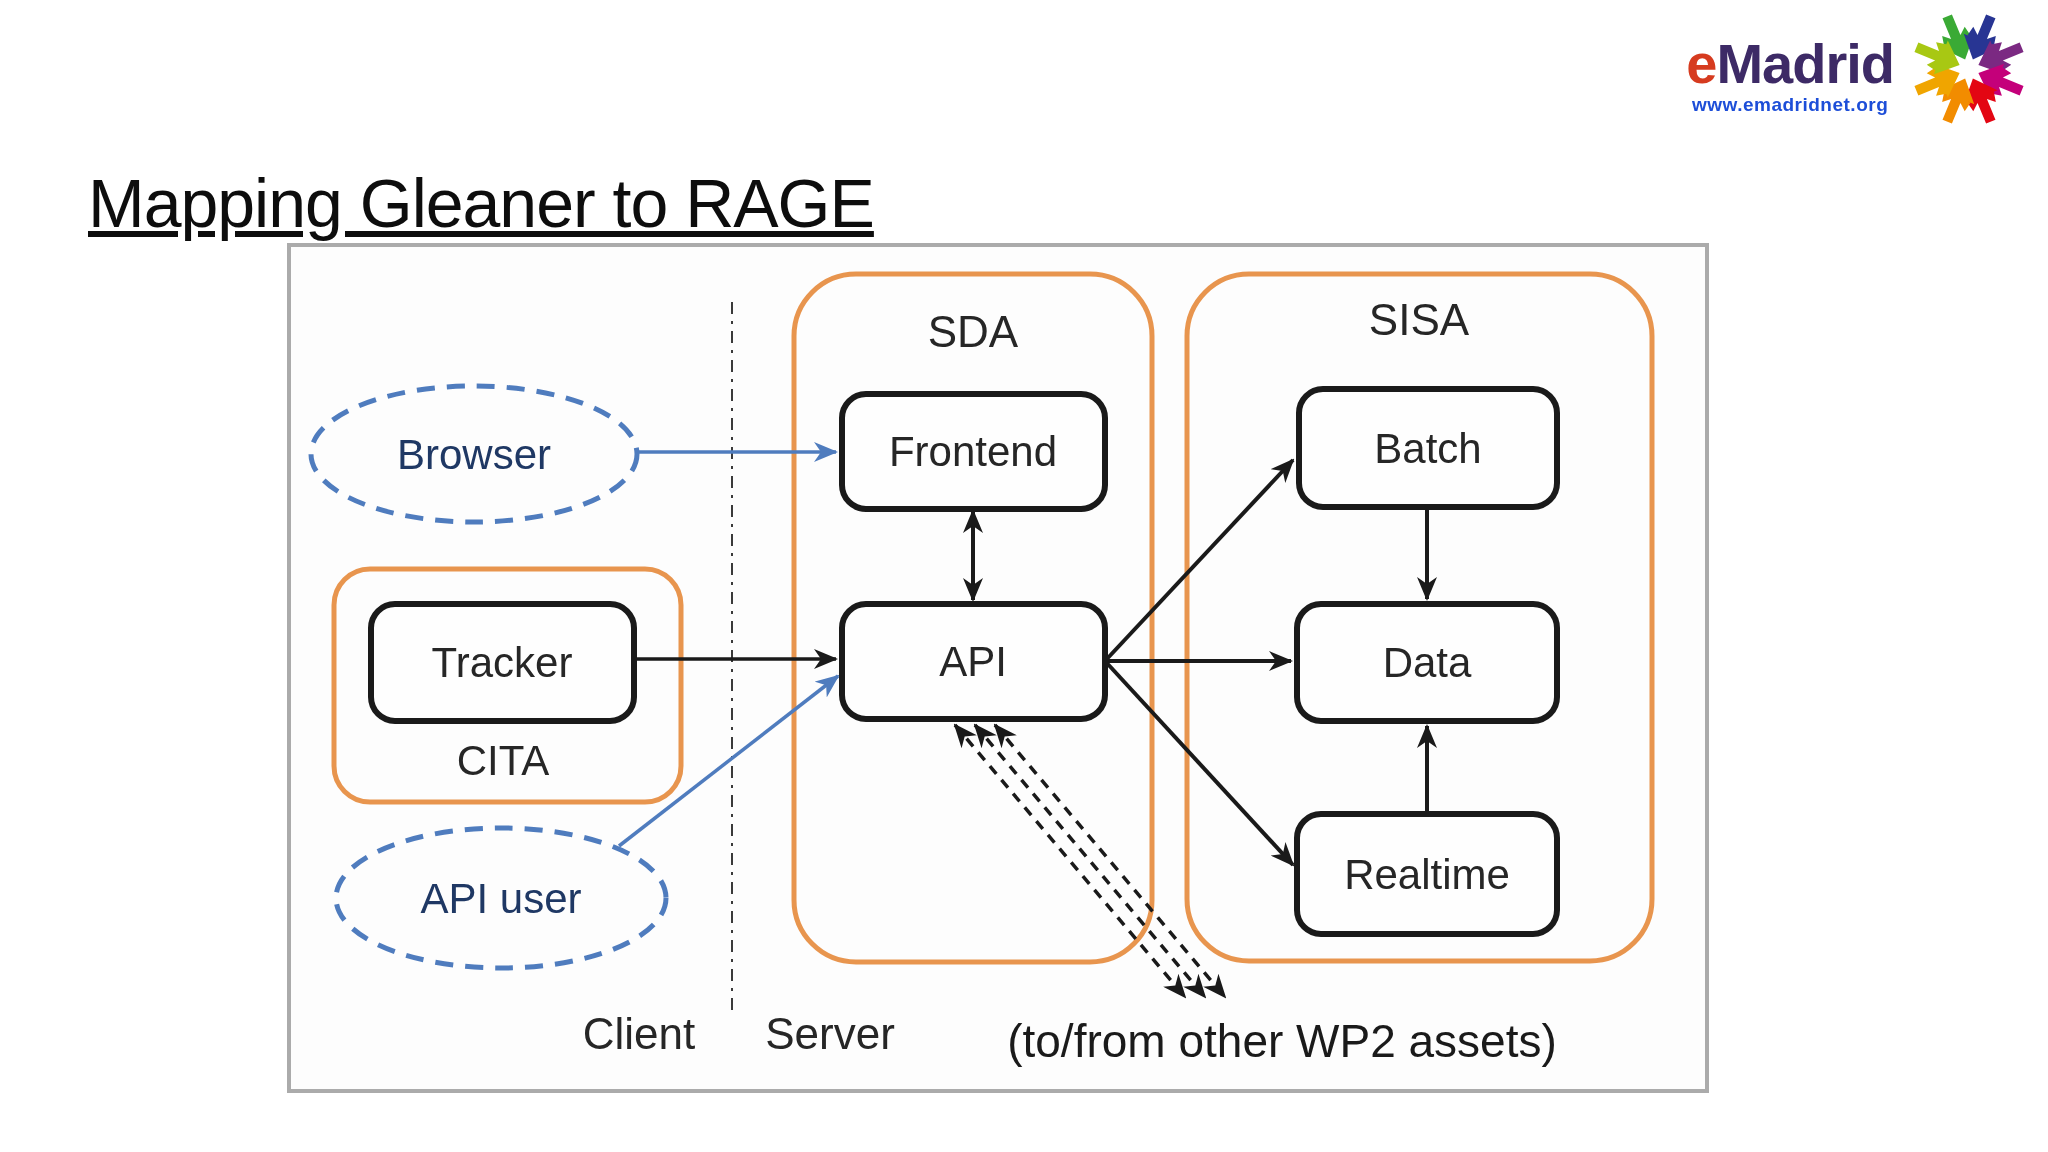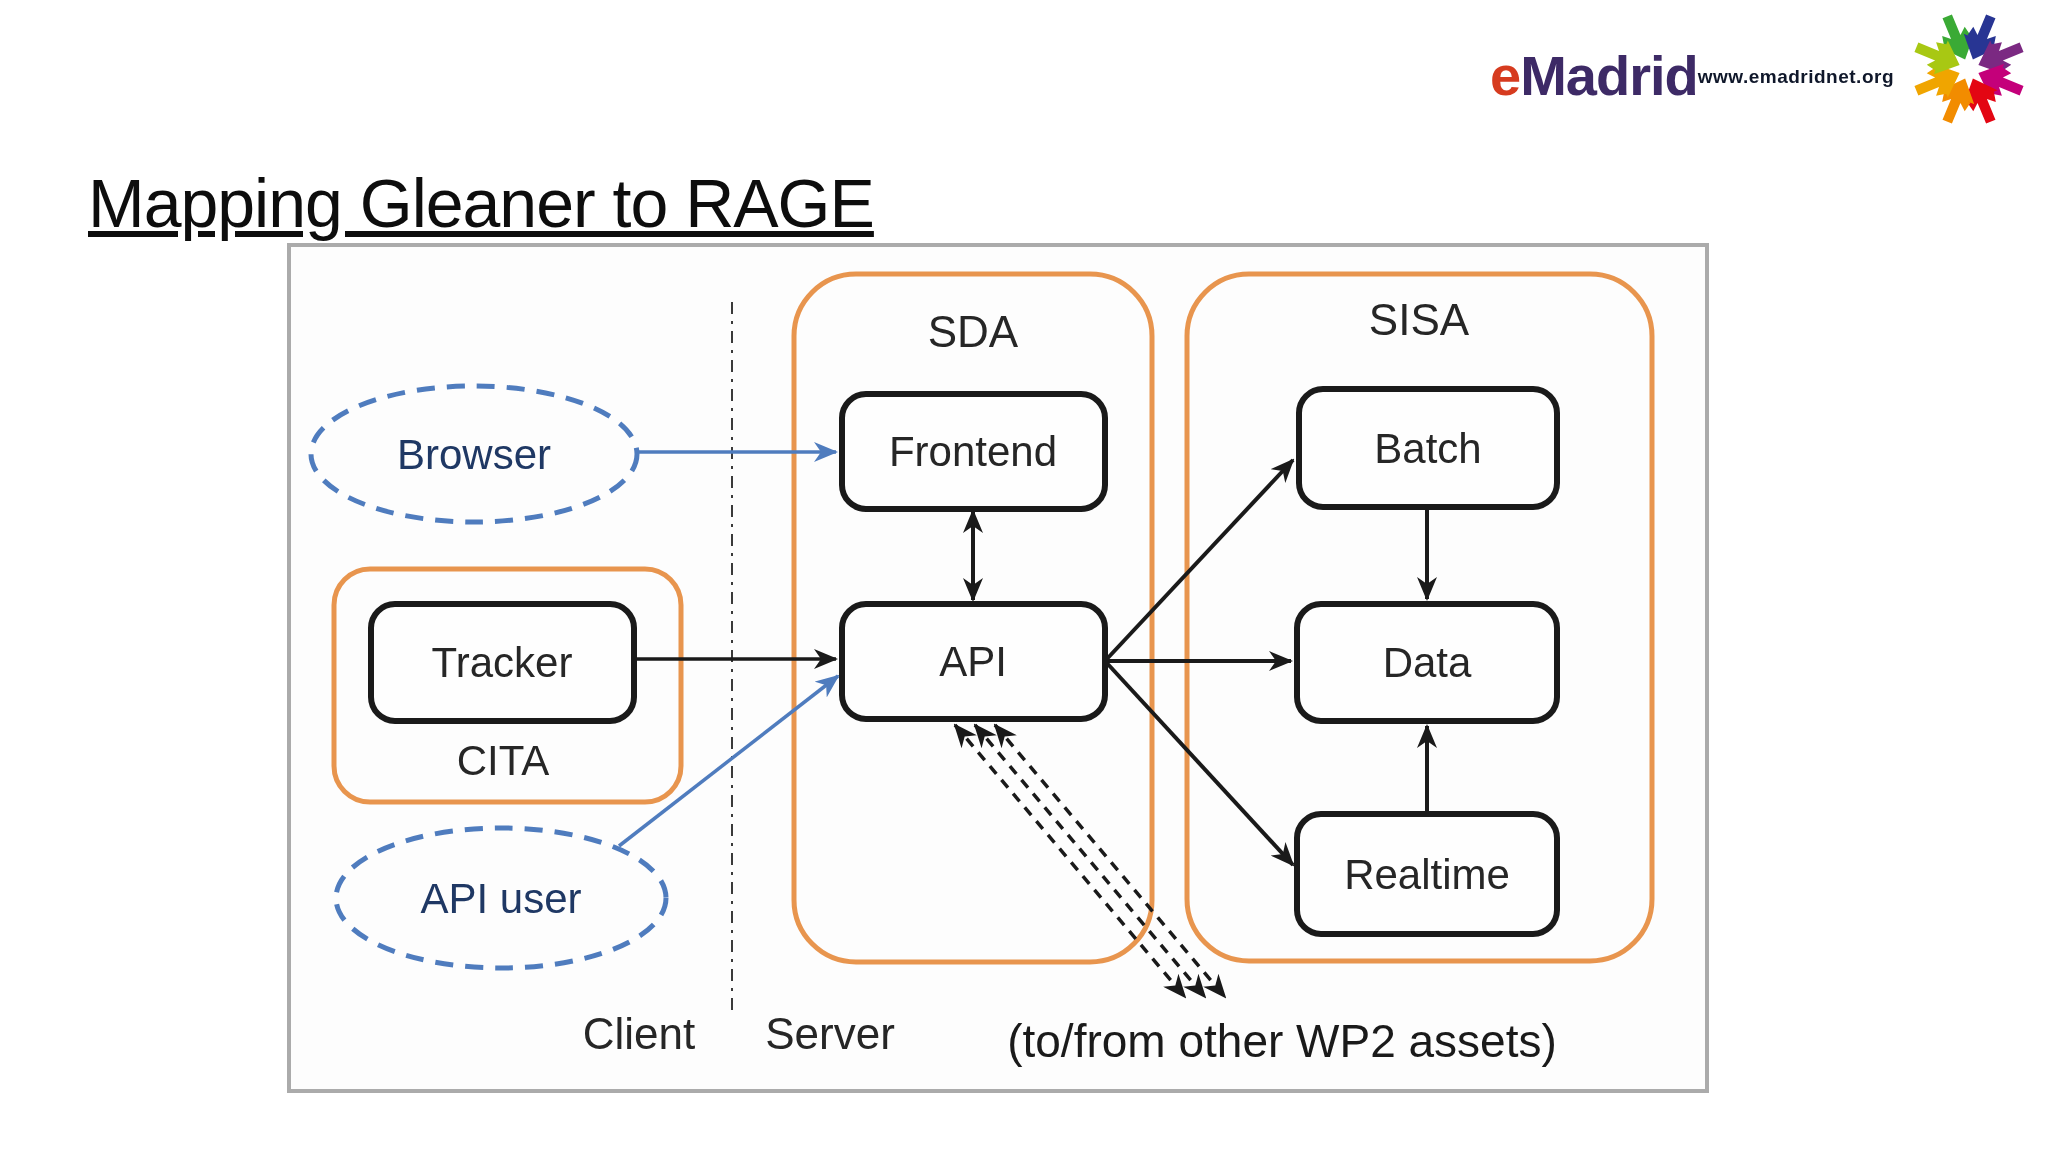--- a/index.html
+++ b/index.html
@@ -4,25 +4,25 @@
 <style>
   html,body{margin:0;padding:0;background:#ffffff;}
   body{
     width:2048px;height:1152px;position:relative;overflow:hidden;
     font-family:"Liberation Sans", sans-serif;
   }
   
   .logo{
     position:absolute;top:8px;right:18px;display:flex;align-items:center;gap:14px;
   }
-  .logo-textblock{display:flex;flex-direction:row;align-items:center;margin-top:14px;}
+  .logo-textblock{display:flex;flex-direction:column;align-items:center;margin-top:14px;}
   .logo-word{font-weight:bold;font-size:56px;letter-spacing:-1px;line-height:1;}
   .logo-word .e{color:#d63b1f;}
   .logo-word .rest{color:#3d2a66;}
-  .logo-url{font-weight:bold;font-size:19px;color:#0f172a;margin-top:2px;letter-spacing:0.5px;}
+  .logo-url{font-weight:bold;font-size:19px;color:#1d4ed8;margin-top:2px;letter-spacing:0.5px;}
   .logo-burst{width:122px;height:122px;}
   
   .slide-title{
     position:absolute;left:88px;top:118px;font-size:68px;color:#0d0d0d;
     font-weight:400;letter-spacing:-1px;white-space:nowrap;text-decoration:underline;
   }
   
   .diagram-frame{
     position:absolute;left:287px;top:243px;width:1414px;height:842px;
     border:4px solid #ababab;background:#fdfdfd;

